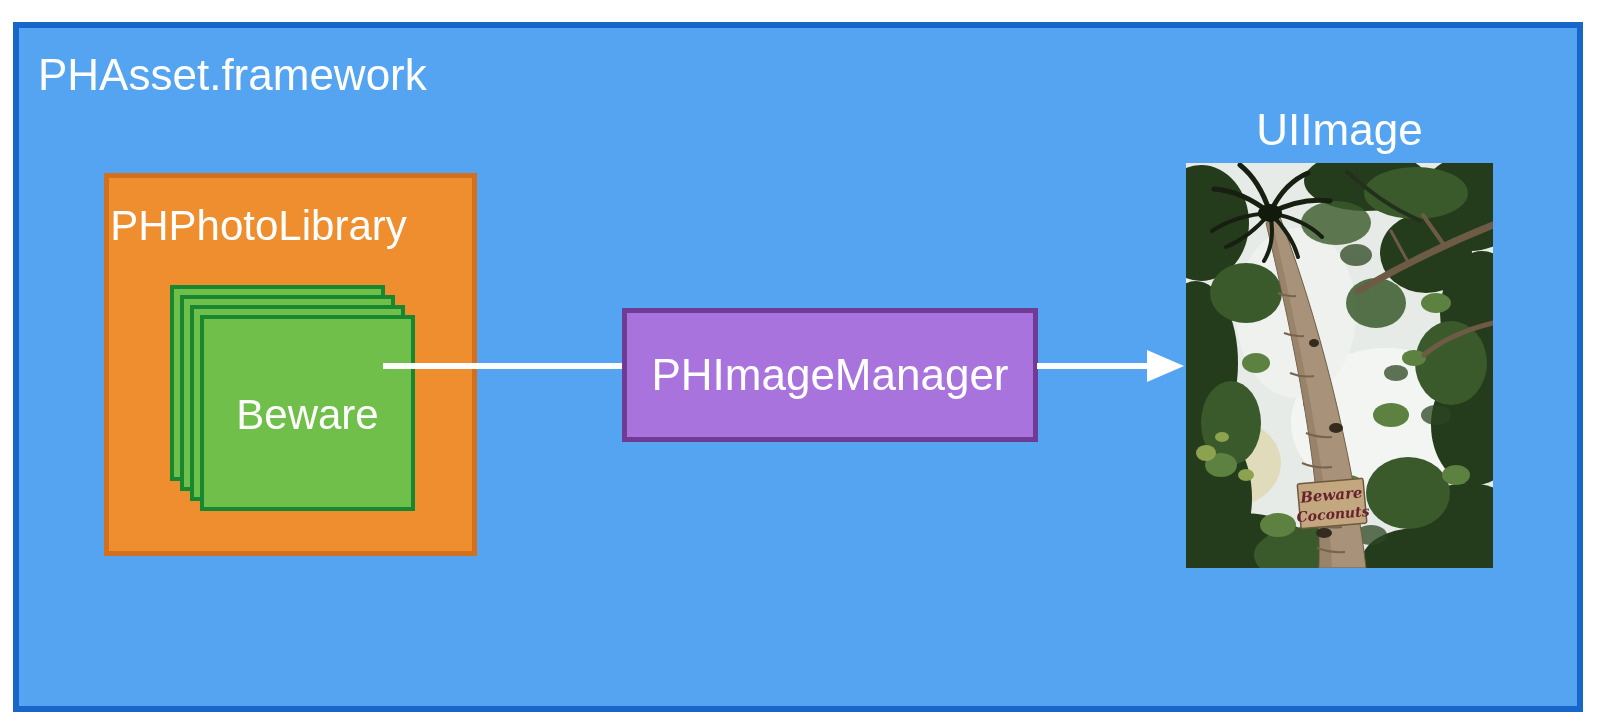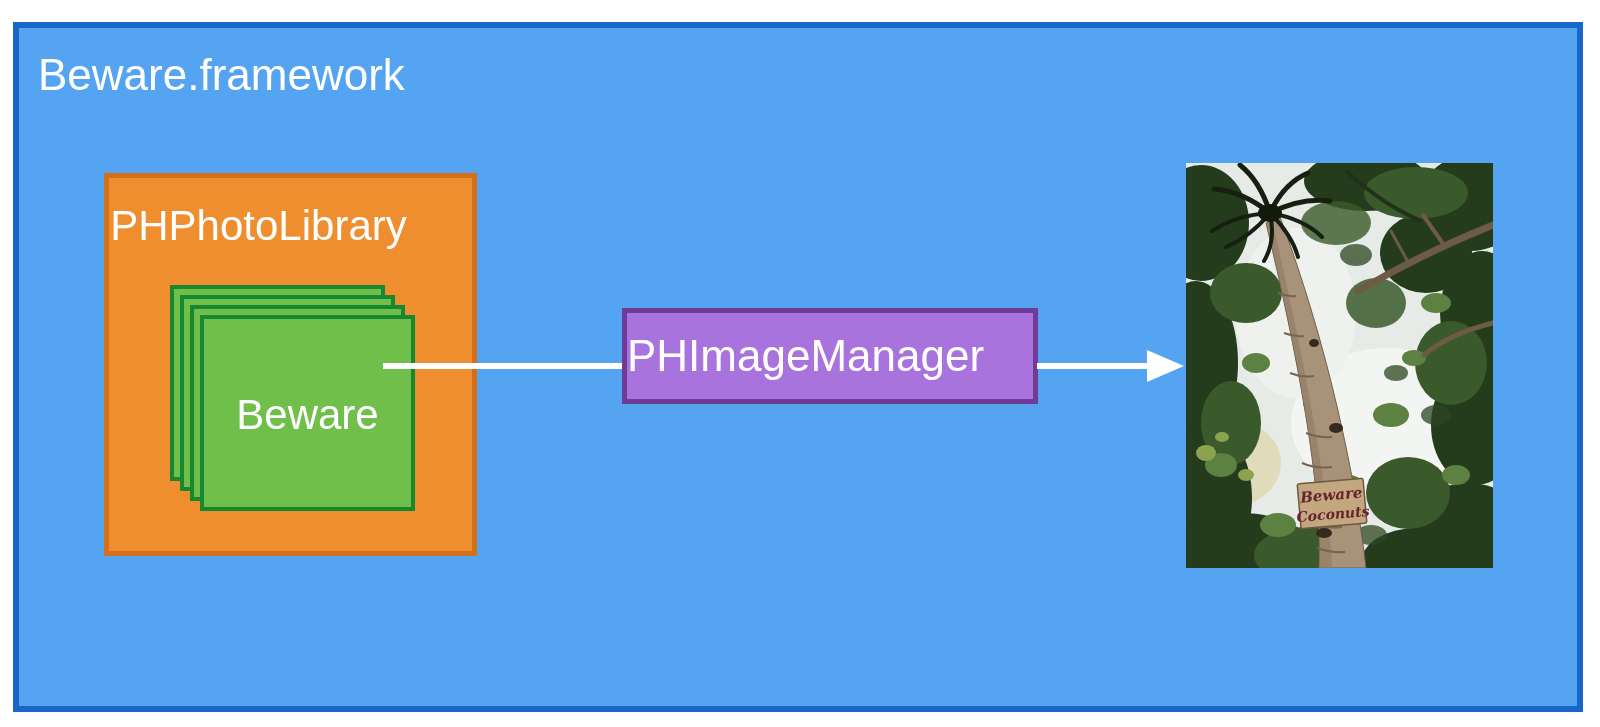--- a/index.html
+++ b/index.html
@@ -37,57 +37,58 @@
   .connector-line{height:6px;background:var(--connector);}
   #connector-line-1{left:383px;top:363px;width:240px;}
   #connector-line-2{left:1037px;top:363px;width:112px;}
   #arrow-head{
     left:1147px;top:350px;width:0;height:0;
     border-top:16px solid transparent;
     border-bottom:16px solid transparent;
     border-left:37px solid var(--connector);
   }
   #manager-box{
-    left:622px;top:308px;width:416px;height:96px;
+    left:622px;top:308px;width:416px;height:134px;
     background:var(--manager-fill);
     border:5px solid var(--manager-border);
-    display:flex;align-items:center;
+    display:flex;align-items:center;justify-content:center;
   }
   #manager-label{font-size:44px;}
   #uiimage-label{left:1186px;top:107px;width:307px;text-align:center;font-size:44px;}
   #photo{left:1186px;top:163px;width:307px;height:405px;}
   #photo svg{display:block;width:307px;height:405px;}
 </style>
 </head>
 <body>
 
 <div id="page">
 
   <div class="abs" id="canvas"></div>
 
-  <div class="abs lbl" id="framework-label">Beware.framework</div>
+  <div class="abs lbl" id="framework-label">PHAsset.framework</div>
 
   <div class="abs" id="library-box"></div>
   <div class="abs lbl" id="library-label">PHPhotoLibrary</div>
 
   <div class="abs asset-card" style="left:170px;top:285px;"></div>
   <div class="abs asset-card" style="left:180px;top:295px;"></div>
   <div class="abs asset-card" style="left:190px;top:305px;"></div>
   <div class="abs asset-card" style="left:200px;top:315px;"></div>
 
   <div class="abs connector-line" id="connector-line-1"></div>
   <div class="abs lbl" id="asset-label">Beware</div>
 
   <div class="abs" id="manager-box">
     <span class="lbl" id="manager-label">PHImageManager</span>
   </div>
 
   <div class="abs connector-line" id="connector-line-2"></div>
   <div class="abs" id="arrow-head"></div>
 
+  <div class="abs lbl" id="uiimage-label">UIImage</div>
 
   <div class="abs" id="photo">
     <svg viewBox="0 0 307 405" preserveAspectRatio="none">
 
       <rect x="0" y="0" width="307" height="405" fill="#e7ebe7"></rect>
       <ellipse cx="200" cy="260" rx="95" ry="75" fill="#f3f5f2"></ellipse>
       <ellipse cx="110" cy="150" rx="60" ry="85" fill="#eef1ee"></ellipse>
       <ellipse cx="40" cy="300" rx="55" ry="45" fill="#ded8b0" opacity="0.8"></ellipse>
 
       <g fill="#253c1c">

